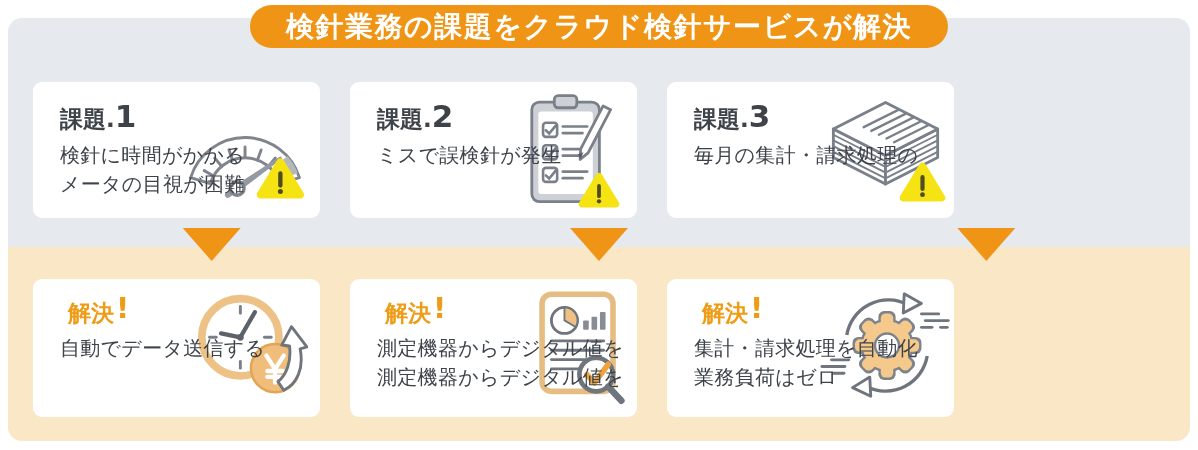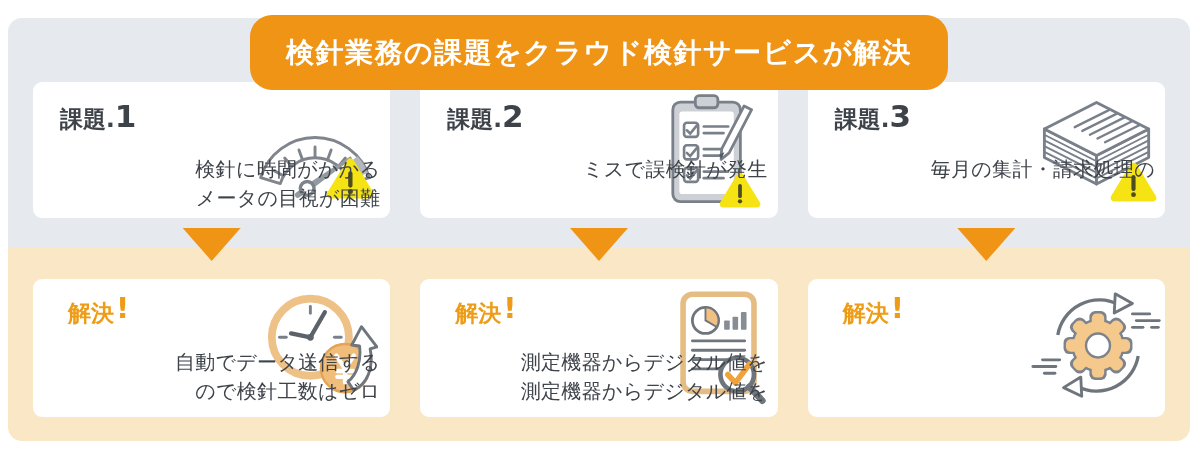--- a/index.html
+++ b/index.html
@@ -9,38 +9,38 @@
   }
   .panel-top{
     position:absolute;left:8px;top:18px;width:1182px;height:229px;
     background:#e6eaee;border-radius:14px 14px 0 0;
   }
   .panel-bottom{
     position:absolute;left:8px;top:247px;width:1182px;height:194px;
     background:#fae7c6;border-radius:0 0 14px 14px;
   }
   .banner{
-    position:absolute;left:50%;transform:translateX(-50%);top:15px;height:43px;
-    padding:16px 36px;background:#ef9415;border-radius:22px;
+    position:absolute;left:50%;transform:translateX(-50%);top:5px;height:43px;
+    padding:0 36px;background:#ef9415;border-radius:22px;
     display:flex;align-items:center;justify-content:center;
     color:#ffffff;font-weight:bold;font-size:28px;letter-spacing:1.5px;white-space:nowrap;
     z-index:5;
   }
-  .row{position:absolute;left:33px;width:1132px;display:flex;gap:30px;}
+  .row{position:absolute;left:33px;width:921px;display:flex;gap:30px;}
   .row-problems{top:82px;height:136px;}
   .row-solutions{top:279px;height:138px;}
   .card{
     flex:1;background:#ffffff;border-radius:9px;position:relative;
     box-sizing:border-box;padding:15px 10px 10px 27px;overflow:hidden;
   }
   .card-title{font-weight:bold;color:#3e434a;font-size:23px;line-height:1.25;position:relative;z-index:2;}
   .card-title .num{font-size:31px;}
   .solve-title{font-weight:bold;color:#ee9c15;font-size:23px;line-height:1.2;position:relative;z-index:2;margin-left:8px;}
   .solve-title .bang{font-size:29px;position:relative;top:-3px;margin-left:2px;}
-  .card-lines{margin-top:19px;font-size:20px;color:#3e434a;line-height:1.45;letter-spacing:.3px;position:relative;z-index:2;white-space:nowrap;text-align:right;}
+  .card-lines{margin-top:5px;font-size:20px;color:#3e434a;line-height:1.45;letter-spacing:.3px;position:relative;z-index:2;white-space:nowrap;}
   .card-icon{position:absolute;z-index:1;}
   .icon-gauge{right:14px;top:16px;}
   .icon-clipboard{right:16px;top:7px;}
   .icon-stack{right:4px;top:9px;}
   .icon-clock{right:12px;top:12px;}
   .icon-report{right:10px;top:8px;}
   .icon-gear{right:0px;top:10px;}
   .tri-row{position:absolute;left:33px;top:228px;width:1132px;display:flex;gap:30px;z-index:4;}
   .tri-col{flex:1;display:flex;justify-content:center;}
   .tri{width:58px;height:33px;background:#ef9415;clip-path:polygon(0 0,100% 0,50% 100%);}
@@ -164,21 +164,20 @@
       <div class="tri"></div>
     </div>
 </div>
 
 <div class="row row-solutions">
 
   <div class="card">
     <div class="solve-title"><span>解決</span><span class="bang">!</span></div>
     <div class="card-lines">
       <div>自動でデータ送信する</div>
-      <div>ので検針工数はゼロ</div>
     </div>
     <svg class="card-icon icon-clock" width="116" height="108" viewBox="0 0 120 112">
       <circle cx="50" cy="48" r="40" fill="#ffffff" stroke="#eec287" stroke-width="8"></circle>
       <g stroke="#7a808a" stroke-width="3" stroke-linecap="round">
         <line x1="50" y1="16" x2="50" y2="23"></line>
           <line x1="50" y1="73" x2="50" y2="80"></line>
         <line x1="18" y1="48" x2="25" y2="48"></line>
           <line x1="75" y1="48" x2="82" y2="48"></line>
       </g>
       <line x1="50" y1="48" x2="65" y2="22" stroke="#5c6269" stroke-width="4.5" stroke-linecap="round"></line>
@@ -216,20 +215,24 @@
         <line x1="24" y1="86" x2="56" y2="86"></line>
       </g>
       <circle cx="72" cy="92" r="18" fill="#ffffff" fill-opacity="0.85" stroke="#6f757d" stroke-width="5"></circle>
       <line x1="85" y1="105" x2="99" y2="120" stroke="#6f757d" stroke-width="7" stroke-linecap="round"></line>
       <path d="M62 92 L70 101 L85 81" fill="none" stroke="#f0a23c" stroke-width="6" stroke-linecap="round" stroke-linejoin="round"></path>
     </svg>
   </div>
 
   <div class="card">
     <div class="solve-title"><span>解決</span><span class="bang">!</span></div>
+    <div class="card-lines">
+      <div>集計・請求処理を自動化</div>
+      <div>業務負荷はゼロ</div>
+    </div>
     <svg class="card-icon icon-gear" width="134" height="113" viewBox="0 0 140 118">
       <path d="M28 48 A44 44 0 0 1 91 16" fill="none" stroke="#6f757d" stroke-width="3.5"></path>
       <polygon points="88,5 106,15 87,25" fill="#ffffff" stroke="#6f757d" stroke-width="3" stroke-linejoin="round"></polygon>
       <path d="M112 70 A44 44 0 0 1 49 102" fill="none" stroke="#6f757d" stroke-width="3.5"></path>
       <polygon points="52,92 34,103 53,112" fill="#ffffff" stroke="#6f757d" stroke-width="3" stroke-linejoin="round"></polygon>
       <g stroke="#6f757d" stroke-width="3" stroke-linecap="round">
         <line x1="106" y1="26" x2="124" y2="26"></line>
         <line x1="110" y1="33" x2="134" y2="33"></line>
         <line x1="106" y1="40" x2="117" y2="40"></line>
           <line x1="126" y1="40" x2="133" y2="40"></line>

